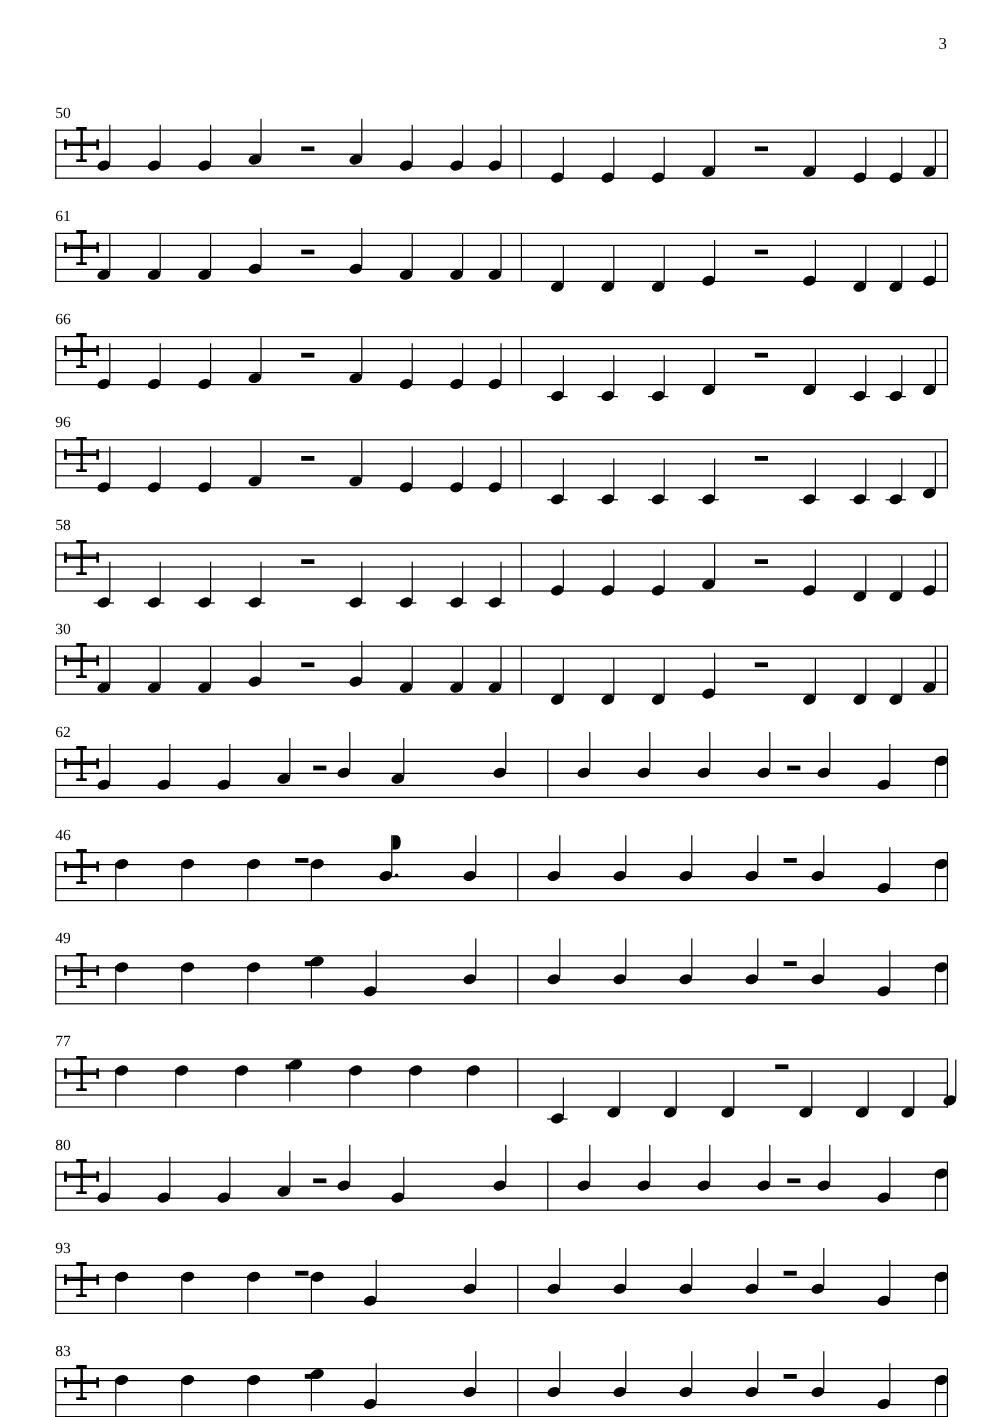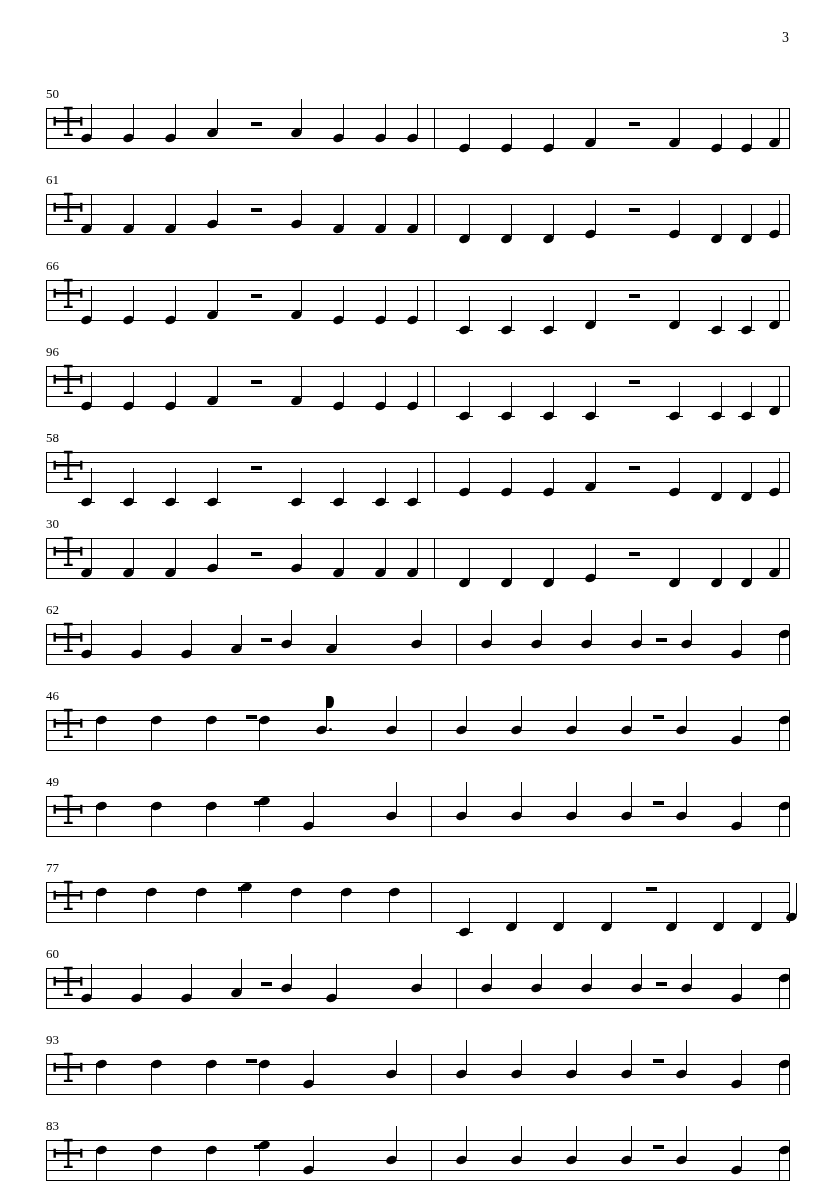--- a/index.html
+++ b/index.html
@@ -929,21 +929,21 @@
           </div>
           <div class="note" style="left: 745px; top: 35px;">
             <div class="notehead"></div>
             <div class="stem"></div>
           </div>
           <div class="rest-half" style="left: 600px; top: 5px;"></div>
           <div class="endbar"></div>
         </div>
       </div>
       <div class="system" style="top: 968px;">
-        <div class="measure-number">60</div>
+        <div class="measure-number">80</div>
         <div class="staff">
           <div class="staff-line l0"></div>
           <div class="staff-line l1"></div>
           <div class="staff-line l2"></div>
           <div class="staff-line l3"></div>
           <div class="staff-line l4"></div>
           <div class="clef" style="left: 4px;">☩</div>
           <div class="barline" style="left: 0px;"></div>
           <div class="note" style="left: 40px; top: 30px;">
             <div class="notehead"></div>

